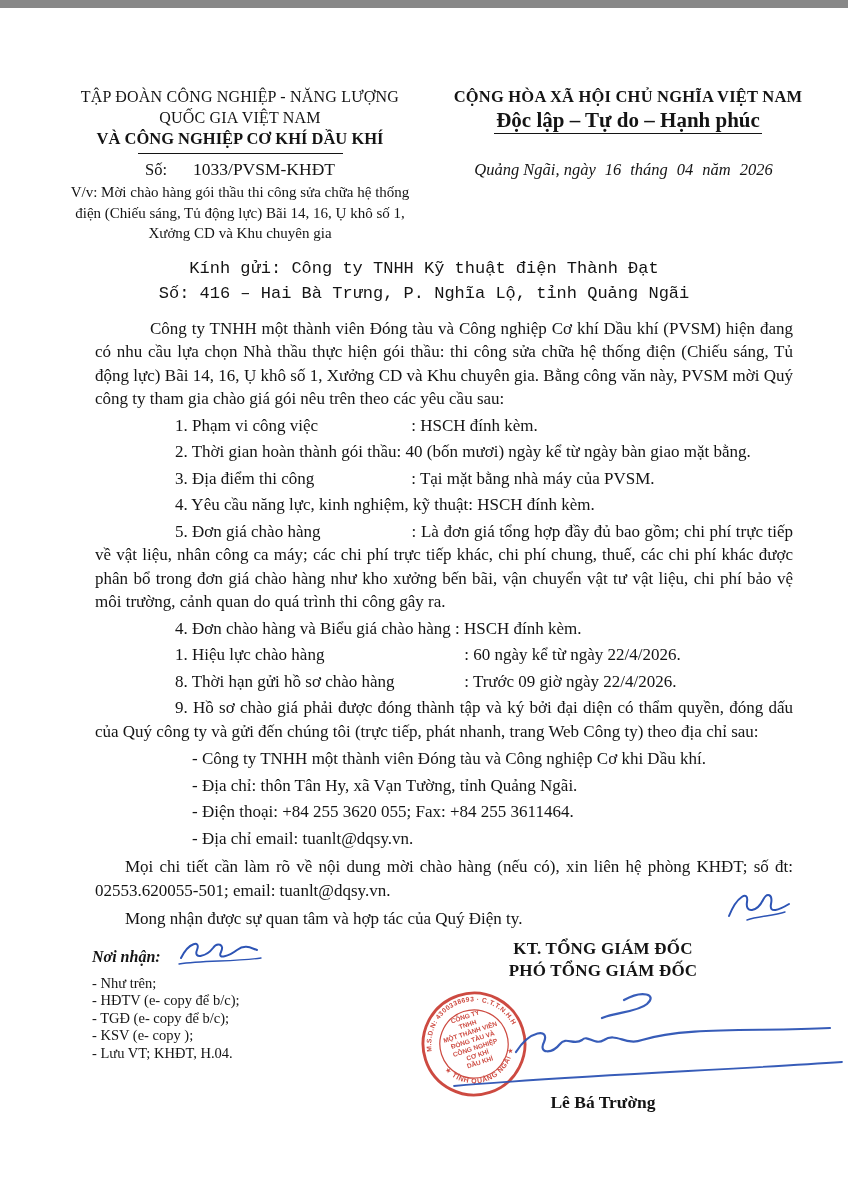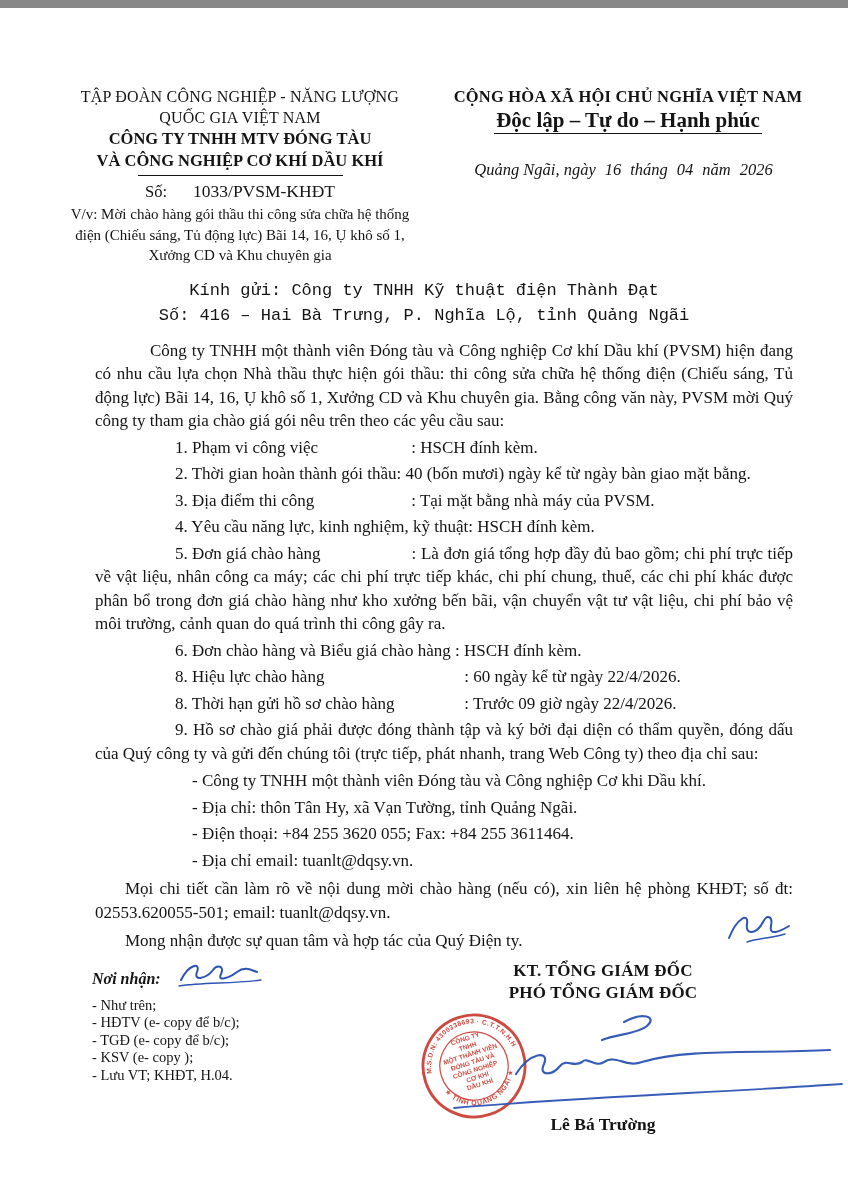--- a/index.html
+++ b/index.html
@@ -52,21 +52,20 @@
 </style>
 </head>
 <body>
 
 <div class="page">
 
   <div class="header">
     <div class="header-left">
       <div class="org-line">TẬP ĐOÀN CÔNG NGHIỆP - NĂNG LƯỢNG</div>
       <div class="org-line">QUỐC GIA VIỆT NAM</div>
-      <div class="company-line">CÔNG TY TNHH MTV ĐÓNG TÀU</div>
       <div class="company-line">VÀ CÔNG NGHIỆP CƠ KHÍ DẦU KHÍ</div>
       <div class="company-rule"></div>
       <div class="doc-number-line">
         <span>Số:</span><span class="num">1033/PVSM-KHĐT</span>
       </div>
       <div class="subject">V/v: Mời chào hàng gói thầu thi công sửa chữa hệ thống điện (Chiếu sáng, Tủ động lực) Bãi 14, 16, Ụ khô số 1, Xưởng CD và Khu chuyên gia</div>
     </div>
     <div class="header-right">
       <div class="national-line1">CỘNG HÒA XÃ HỘI CHỦ NGHĨA VIỆT NAM</div>
       <div><span class="national-line2">Độc lập – Tự do – Hạnh phúc</span></div>
@@ -96,25 +95,25 @@
       <span>: Tại mặt bằng nhà máy của PVSM.</span>
     </div>
     <div class="item">
       <span>4. Yêu cầu năng lực, kinh nghiệm, kỹ thuật: HSCH đính kèm.</span>
     </div>
     <div class="item">
       <span class="lbl t1">5. Đơn giá chào hàng</span>
       <span>: Là đơn giá tổng hợp đầy đủ bao gồm; chi phí trực tiếp về vật liệu, nhân công ca máy; các chi phí trực tiếp khác, chi phí chung, thuế, các chi phí khác được phân bổ trong đơn giá chào hàng như kho xưởng bến bãi, vận chuyển vật tư vật liệu, chi phí bảo vệ môi trường, cảnh quan do quá trình thi công gây ra.</span>
     </div>
     <div class="item">
-      <span class="lbl">6. Đơn chào hàng và Biểu giá chào hàng</span>
+      <span class="lbl">4. Đơn chào hàng và Biểu giá chào hàng</span>
       <span>: HSCH đính kèm.</span>
     </div>
     <div class="item">
-      <span class="lbl t2">8. Hiệu lực chào hàng</span>
+      <span class="lbl t2">1. Hiệu lực chào hàng</span>
       <span>: 60 ngày kể từ ngày 22/4/2026.</span>
     </div>
     <div class="item">
       <span class="lbl t2">8. Thời hạn gửi hồ sơ chào hàng</span>
       <span>: Trước 09 giờ ngày 22/4/2026.</span>
     </div>
     <div class="item">
       <span>9. Hồ sơ chào giá phải được đóng thành tập và ký bởi đại diện có thẩm quyền, đóng dấu của Quý công ty và gửi đến chúng tôi (trực tiếp, phát nhanh, trang Web Công ty) theo địa chỉ sau:</span>
     </div>
 

